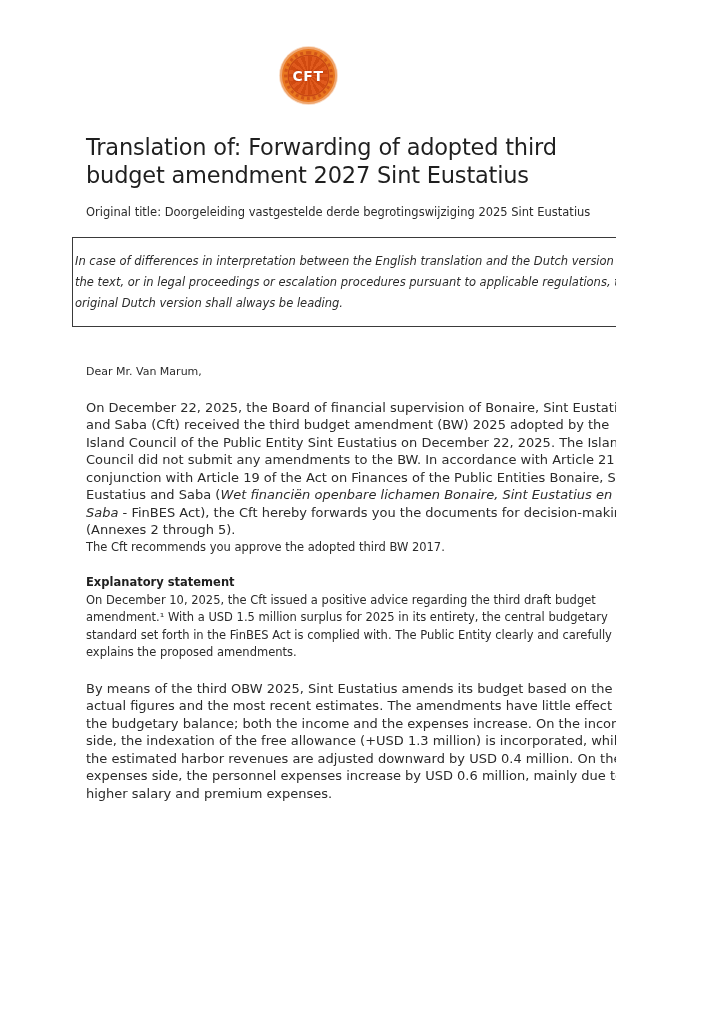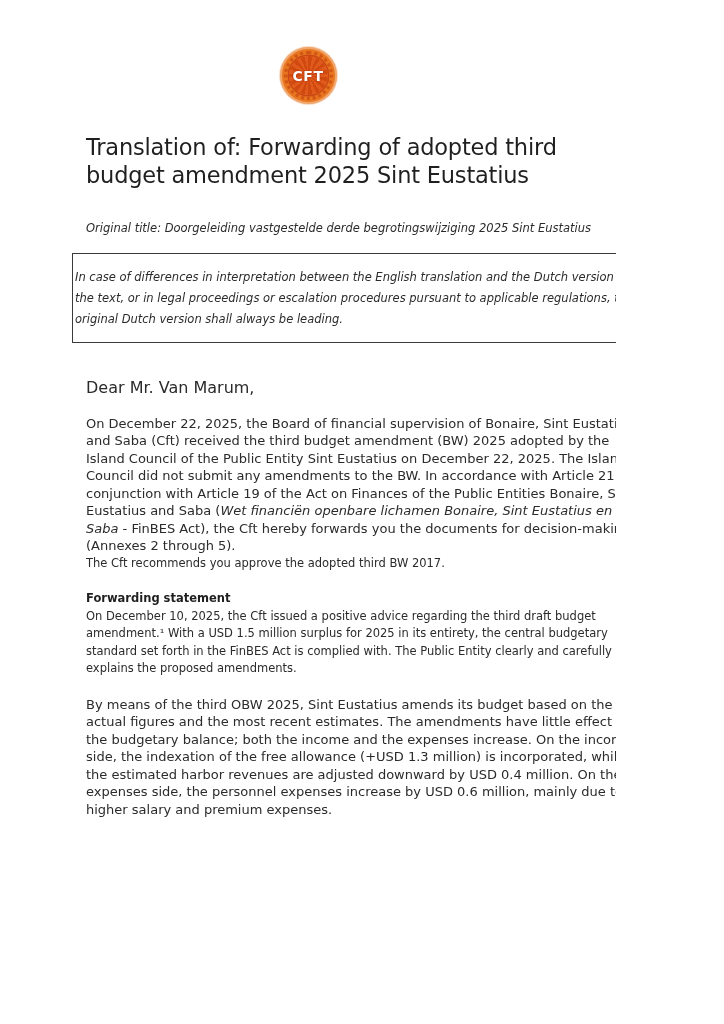--- a/index.html
+++ b/index.html
@@ -53,36 +53,35 @@
   }
   .doc-title {
     margin-top: 29px;
     font-size: 22.5px;
     line-height: 28px;
     letter-spacing: -0.2px;
     color: #1f1f1f;
     font-weight: normal;
   }
   .orig-title {
-    margin-top: 31px;
+    margin-top: 15px;
     font-size: 11.5px;
     line-height: 17px;
-    font-style: italic;
   }
   .disclaimer-box {
     margin: 16px -14px 0;
     border: 1px solid #3a3a3a;
     padding: 13px 2px 12px;
     font-style: italic;
     font-size: 11.5px;
     line-height: 21px;
   }
   .salutation {
     margin-top: 36px;
-    font-size: 16px;
+    font-size: 11px;
     line-height: 17.5px;
   }
   .body-para {
     margin: 18px 0 0;
     font-size: 13px;
     line-height: 17.5px;
   }
   .sec-heading {
     margin: 18px 0 0;
     font-size: 11.5px;
@@ -104,33 +103,33 @@
   <div class="logo-wrap">
     <div class="logo">
       <div class="logo-inner">
         <span class="logo-monogram">CFT</span>
       </div>
     </div>
   </div>
 
   <div class="content">
 
-    <h1 class="doc-title">Translation of: Forwarding of adopted third budget amendment 2025 Sint Eustatius</h1>
+    <h1 class="doc-title">Translation of: Forwarding of adopted third budget amendment 2027 Sint Eustatius</h1>
 
     <div class="orig-title">Original title: Doorgeleiding vastgestelde derde begrotingswijziging 2025 Sint Eustatius</div>
 
     <div class="disclaimer-box">
       <span>In case of differences in interpretation between the English translation and the Dutch version of the text, or in legal proceedings or escalation procedures pursuant to applicable regulations, the original Dutch version shall always be leading.</span>
     </div>
 
     <div class="salutation">Dear Mr. Van Marum,</div>
 
     <p class="body-para"><span>On December 22, 2025, the Board of financial supervision of Bonaire, Sint Eustatius and Saba (Cft) received the third budget amendment (BW) 2025 adopted by the Island Council of the Public Entity Sint Eustatius on December 22, 2025. The Island Council did not submit any amendments to the BW. In accordance with Article 21 in conjunction with Article 19 of the Act on Finances of the Public Entities Bonaire, Sint Eustatius and Saba (</span><span style="font-style: italic;">Wet financiën openbare lichamen Bonaire, Sint Eustatius en Saba</span><span> - FinBES Act), the Cft hereby forwards you the documents for decision-making (Annexes 2 through 5).</span></p>
 
     <p class="sec-para">The Cft recommends you approve the adopted third BW 2017.</p>
 
-    <h3 class="sec-heading">Forwarding statement</h3>
+    <h3 class="sec-heading">Explanatory statement</h3>
     <p class="sec-para">On December 10, 2025, the Cft issued a positive advice regarding the third draft budget amendment.¹ With a USD 1.5 million surplus for 2025 in its entirety, the central budgetary standard set forth in the FinBES Act is complied with. The Public Entity clearly and carefully explains the proposed amendments.</p>
 
     <p class="body-para">By means of the third OBW 2025, Sint Eustatius amends its budget based on the actual figures and the most recent estimates. The amendments have little effect on the budgetary balance; both the income and the expenses increase. On the income side, the indexation of the free allowance (+USD 1.3 million) is incorporated, whilst the estimated harbor revenues are adjusted downward by USD 0.4 million. On the expenses side, the personnel expenses increase by USD 0.6 million, mainly due to higher salary and premium expenses.</p>
 
   </div>
 </div>
 
 </body></html>

